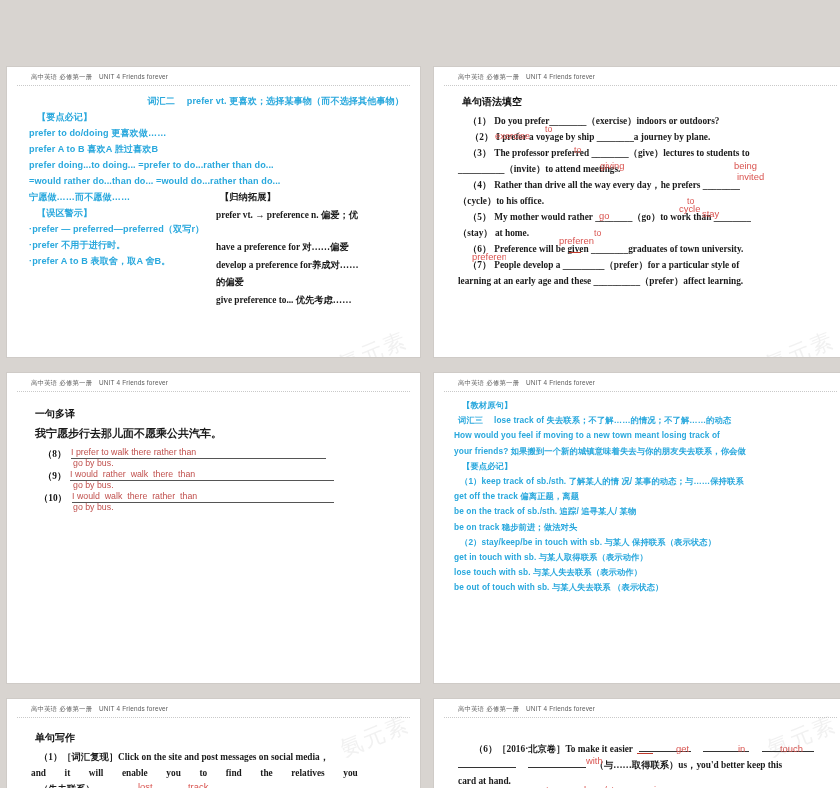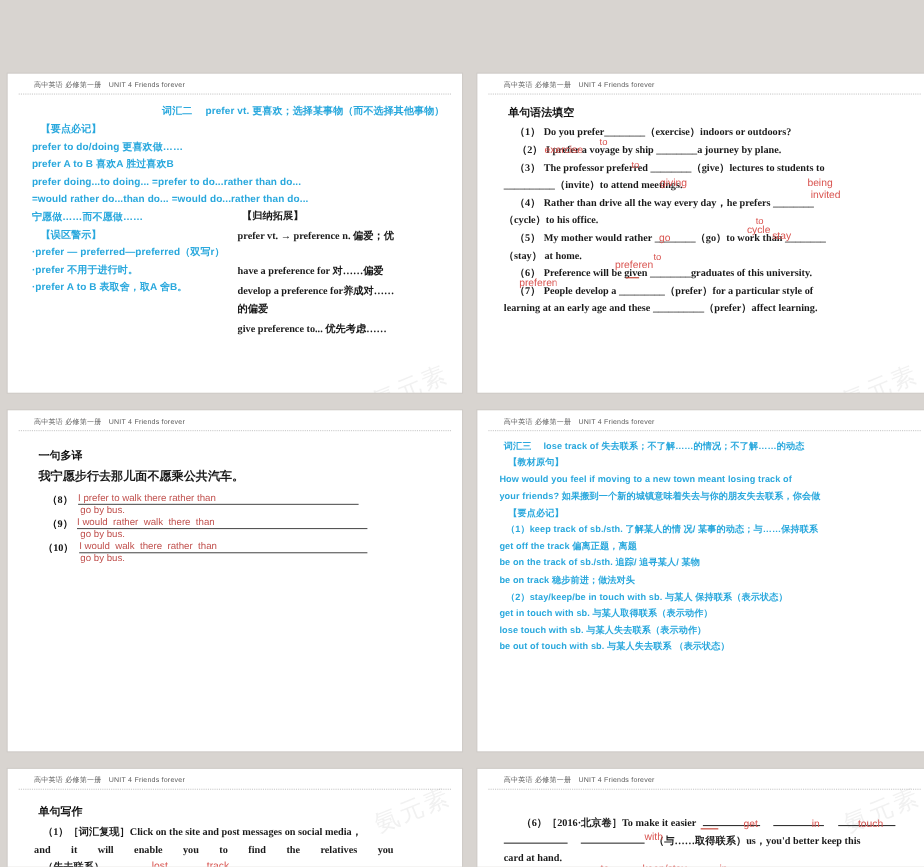--- a/index.html
+++ b/index.html
@@ -165,21 +165,21 @@
         <div class="bk tight" style="margin-left:0;">__________（invite）to attend meetings.</div>
         <div class="bk tight" style="margin-left:10px;">
           <span>（4）</span><span style="margin-left:3px;">Rather than drive all the way every day，he prefers ________</span>
         </div>
         <div class="bk tight" style="margin-left:0;">（cycle）to his office.</div>
         <div class="bk tight" style="margin-left:10px;">
           <span>（5）</span><span style="margin-left:3px;">My mother would rather ________（go）to work than ________</span>
         </div>
         <div class="bk tight" style="margin-left:0;">（stay） at home.</div>
         <div class="bk tight" style="margin-left:10px;">
-          <span>（6）</span><span style="margin-left:3px;">Preference will be given ________graduates of this university.</span>
+          <span>（6）</span><span style="margin-left:3px;">Preference will be given ________graduates of town university.</span>
         </div>
         <div class="bk tight" style="margin-left:10px;">
           <span>（7）</span><span style="margin-left:3px;">People develop a _________（prefer）for a particular style of</span>
         </div>
         <div class="bk tight" style="margin-left:0;">learning at an early age and these __________（prefer）affect learning.</div>
       </div>
 
       <span class="red" style="left:111px;top:38px;">to</span>
       <span class="red big" style="left:61px;top:45px;">exercise</span>
       <span class="red" style="left:140px;top:59px;">to</span>
@@ -219,22 +219,22 @@
         <span class="tans" style="top:44px;left:33px;">I would  walk  there  rather  than</span>
         <span class="tline" style="top:55px;left:33px;width:262px;"></span>
         <span class="tans" style="top:55px;left:34px;">go by bus.</span>
       </div>
     </div>
   </div>
 
   <div class="slide" style="grid-row:2;grid-column:2;">
     <div class="slide-head">高中英语 必修第一册　UNIT 4 Friends forever</div>
     <div class="body" style="padding-left:20px;padding-top:6px;">
+      <div class="blue sm" style="margin-left:8px;">【教材原句】</div>
       <div class="blue sm" style="margin-left:4px;">词汇三　 lose track of 失去联系；不了解……的情况；不了解……的动态</div>
-      <div class="blue sm" style="margin-left:8px;">【教材原句】</div>
       <div class="blue sm">How would you feel if moving to a new town meant losing track of</div>
       <div class="blue sm">your friends? 如果搬到一个新的城镇意味着失去与你的朋友失去联系，你会做</div>
       <div class="blue sm" style="margin-left:8px;">【要点必记】</div>
       <div class="blue sm" style="margin-left:6px;">（1）keep track of sb./sth. 了解某人的情 况/ 某事的动态；与……保持联系</div>
       <div class="blue sm">get off the track 偏离正题，离题</div>
       <div class="blue sm">be on the track of sb./sth. 追踪/ 追寻某人/ 某物</div>
       <div class="blue sm">be on track 稳步前进；做法对头</div>
       <div class="blue sm" style="margin-left:6px;">（2）stay/keep/be in touch with sb. 与某人 保持联系（表示状态）</div>
       <div class="blue sm">get in touch with sb. 与某人取得联系（表示动作）</div>
       <div class="blue sm">lose touch with sb. 与某人失去联系（表示动作）</div>

